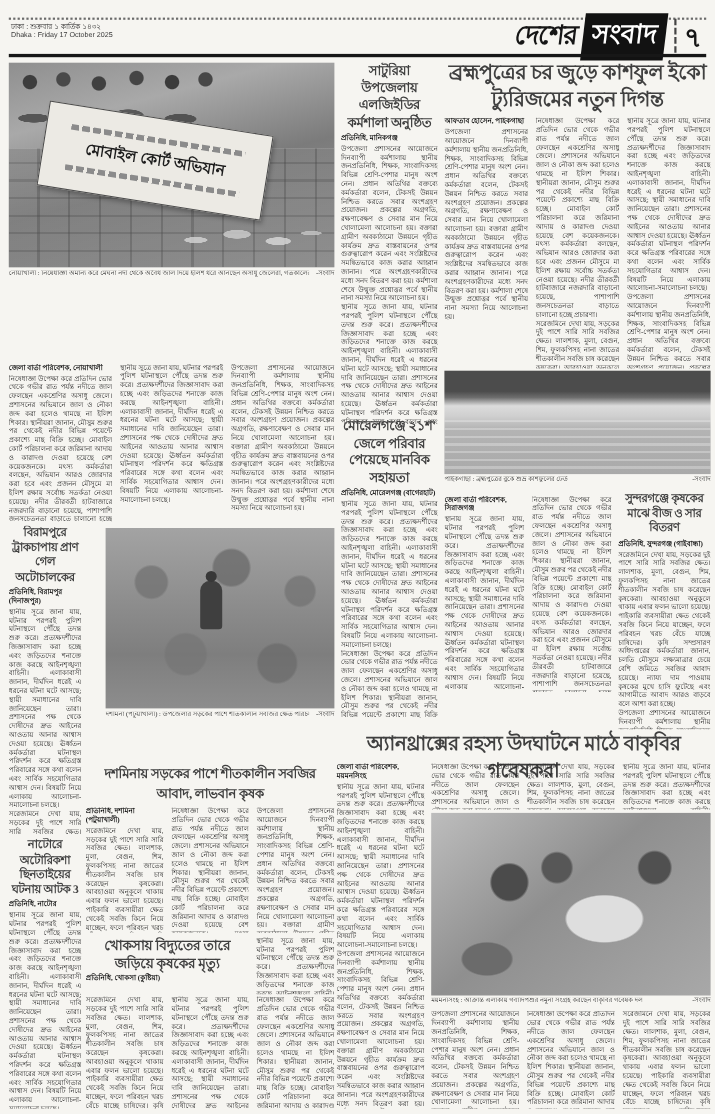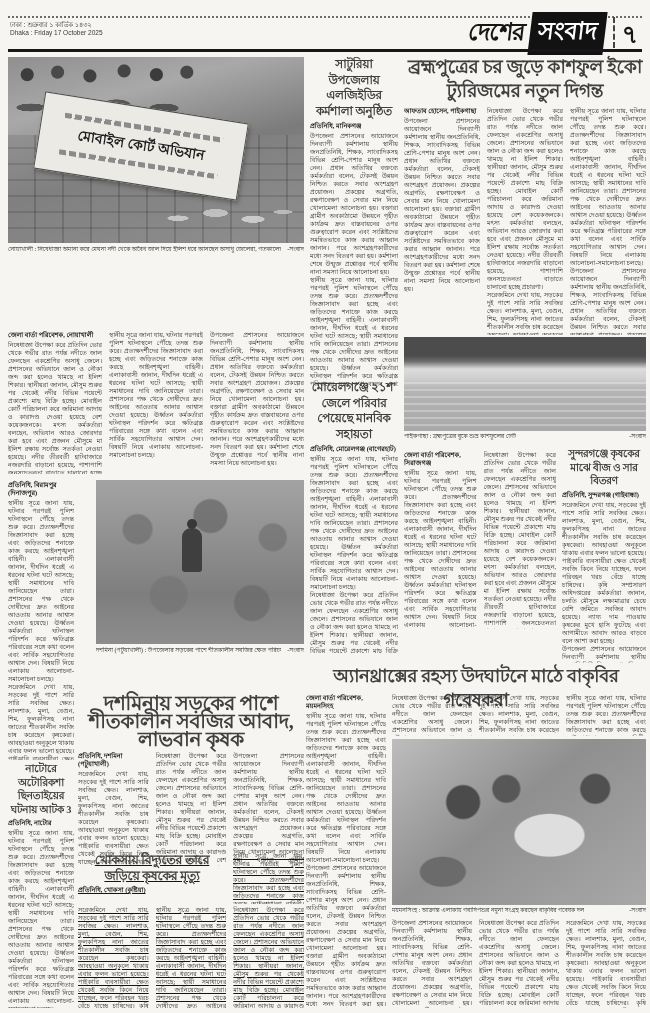--- a/index.html
+++ b/index.html
@@ -84,52 +84,53 @@
   <div class="abs cols" style="left:8px;top:331px;width:296px;height:143px;">
     <div class="col">
       <div class="byline">জেলা বার্তা পরিবেশক, নোয়াখালী</div>
       <div class="bodytxt">নিষেধাজ্ঞা উপেক্ষা করে প্রতিদিন ভোর থেকে গভীর রাত পর্যন্ত নদীতে জাল ফেলছেন একশ্রেণির অসাধু জেলে। প্রশাসনের অভিযানে জাল ও নৌকা জব্দ করা হলেও থামছে না ইলিশ শিকার। স্থানীয়রা জানান, মৌসুম শুরুর পর থেকেই নদীর বিভিন্ন পয়েন্টে প্রকাশ্যে মাছ বিক্রি হচ্ছে। মোবাইল কোর্ট পরিচালনা করে জরিমানা আদায় ও কারাদণ্ড দেওয়া হয়েছে বেশ কয়েকজনকে। মৎস্য কর্মকর্তারা বলছেন, অভিযান আরও জোরদার করা হবে এবং প্রজনন মৌসুমে মা ইলিশ রক্ষায় সর্বোচ্চ সতর্কতা নেওয়া হয়েছে। নদীর তীরবর্তী হাটবাজারে নজরদারি বাড়ানো হয়েছে, পাশাপাশি জনসচেতনতা বাড়াতে চালানো হচ্ছে প্রচারণা।</div>
     </div>
     <div class="col bodytxt">স্থানীয় সূত্রে জানা যায়, ঘটনার পরপরই পুলিশ ঘটনাস্থলে পৌঁছে তদন্ত শুরু করে। প্রত্যক্ষদর্শীদের জিজ্ঞাসাবাদ করা হচ্ছে এবং জড়িতদের শনাক্তে কাজ করছে আইনশৃঙ্খলা বাহিনী। এলাকাবাসী জানান, দীর্ঘদিন ধরেই এ ধরনের ঘটনা ঘটে আসছে; স্থায়ী সমাধানের দাবি জানিয়েছেন তারা। প্রশাসনের পক্ষ থেকে দোষীদের দ্রুত আইনের আওতায় আনার আশ্বাস দেওয়া হয়েছে। ঊর্ধ্বতন কর্মকর্তারা ঘটনাস্থল পরিদর্শন করে ক্ষতিগ্রস্ত পরিবারের সঙ্গে কথা বলেন এবং সার্বিক সহযোগিতার আশ্বাস দেন। বিষয়টি নিয়ে এলাকায় আলোচনা-সমালোচনা চলছে।</div>
     <div class="col bodytxt">উপজেলা প্রশাসনের আয়োজনে দিনব্যাপী কর্মশালায় স্থানীয় জনপ্রতিনিধি, শিক্ষক, সাংবাদিকসহ বিভিন্ন শ্রেণি-পেশার মানুষ অংশ নেন। প্রধান অতিথির বক্তব্যে কর্মকর্তারা বলেন, টেকসই উন্নয়ন নিশ্চিত করতে সবার অংশগ্রহণ প্রয়োজন। প্রকল্পের অগ্রগতি, রক্ষণাবেক্ষণ ও সেবার মান নিয়ে খোলামেলা আলোচনা হয়। বক্তারা গ্রামীণ অবকাঠামো উন্নয়নে গৃহীত কার্যক্রম দ্রুত বাস্তবায়নের ওপর গুরুত্বারোপ করেন এবং সংশ্লিষ্টদের সমন্বিতভাবে কাজ করার আহ্বান জানান। পরে অংশগ্রহণকারীদের মধ্যে সনদ বিতরণ করা হয়। কর্মশালা শেষে উন্মুক্ত প্রশ্নোত্তর পর্বে স্থানীয় নানা সমস্যা নিয়ে আলোচনা হয়।</div>
   </div>
 
   <div class="abs" style="left:8px;top:478px;width:66px;height:282px;overflow:hidden;">
+    <div class="headline" style="font-size:10.5px;line-height:13.5px;">বিরামপুরে ট্রাকচাপায় প্রাণ গেল অটোচালকের</div>
     <div class="byline" style="margin-top:3px;">প্রতিনিধি, বিরামপুর (দিনাজপুর)</div>
     <div class="bodytxt">স্থানীয় সূত্রে জানা যায়, ঘটনার পরপরই পুলিশ ঘটনাস্থলে পৌঁছে তদন্ত শুরু করে। প্রত্যক্ষদর্শীদের জিজ্ঞাসাবাদ করা হচ্ছে এবং জড়িতদের শনাক্তে কাজ করছে আইনশৃঙ্খলা বাহিনী। এলাকাবাসী জানান, দীর্ঘদিন ধরেই এ ধরনের ঘটনা ঘটে আসছে; স্থায়ী সমাধানের দাবি জানিয়েছেন তারা। প্রশাসনের পক্ষ থেকে দোষীদের দ্রুত আইনের আওতায় আনার আশ্বাস দেওয়া হয়েছে। ঊর্ধ্বতন কর্মকর্তারা ঘটনাস্থল পরিদর্শন করে ক্ষতিগ্রস্ত পরিবারের সঙ্গে কথা বলেন এবং সার্বিক সহযোগিতার আশ্বাস দেন। বিষয়টি নিয়ে এলাকায় আলোচনা-সমালোচনা চলছে।</div>
     <div class="bodytxt">সরেজমিনে দেখা যায়, সড়কের দুই পাশে সারি সারি সবজির ক্ষেত। লালশাক, মুলা, বেগুন, শিম, ফুলকপিসহ নানা জাতের শীতকালীন সবজি চাষ করেছেন কৃষকেরা। আবহাওয়া অনুকূলে থাকায় এবার ফলন ভালো হয়েছে। পাইকারি ব্যবসায়ীরা ক্ষেত থেকেই সবজি কিনে নিয়ে যাচ্ছেন, ফলে পরিবহন খরচ বেঁচে যাচ্ছে চাষিদের। কৃষি সম্প্রসারণ অধিদপ্তরের কর্মকর্তারা জানান, চলতি মৌসুমে লক্ষ্যমাত্রার চেয়ে বেশি জমিতে সবজির আবাদ হয়েছে। ন্যায্য দাম পাওয়ায় কৃষকের মুখে হাসি ফুটেছে এবং আগামীতে আবাদ আরও বাড়বে বলে আশা করা হচ্ছে।</div>
   </div>
   <div class="abs" style="left:8px;top:762px;width:66px;height:246px;overflow:hidden;">
     <div class="headline" style="font-size:10.5px;line-height:13.5px;">নাটোরে অটোরিকশা ছিনতাইয়ের ঘটনায় আটক 3</div>
     <div class="byline" style="margin-top:3px;">প্রতিনিধি, নাটোর</div>
     <div class="bodytxt">স্থানীয় সূত্রে জানা যায়, ঘটনার পরপরই পুলিশ ঘটনাস্থলে পৌঁছে তদন্ত শুরু করে। প্রত্যক্ষদর্শীদের জিজ্ঞাসাবাদ করা হচ্ছে এবং জড়িতদের শনাক্তে কাজ করছে আইনশৃঙ্খলা বাহিনী। এলাকাবাসী জানান, দীর্ঘদিন ধরেই এ ধরনের ঘটনা ঘটে আসছে; স্থায়ী সমাধানের দাবি জানিয়েছেন তারা। প্রশাসনের পক্ষ থেকে দোষীদের দ্রুত আইনের আওতায় আনার আশ্বাস দেওয়া হয়েছে। ঊর্ধ্বতন কর্মকর্তারা ঘটনাস্থল পরিদর্শন করে ক্ষতিগ্রস্ত পরিবারের সঙ্গে কথা বলেন এবং সার্বিক সহযোগিতার আশ্বাস দেন। বিষয়টি নিয়ে এলাকায় আলোচনা-সমালোচনা চলছে।</div>
 
   </div>
 
   <div class="photo p2" style="left:96px;top:480px;width:208px;height:164px;">
     <div class="p2-foliage"></div>
     <div class="p2-figure"></div>
   </div>
   <div class="caption" style="left:96px;top:647px;width:208px;">
     <span class="txt">দশমিনা (পটুয়াখালী) : উপজেলার সড়কের পাশে শীতকালীন সবজির ক্ষেত পরিচর্যায় ব্যস্ত এক কৃষক</span>
     <span class="cr">-সংবাদ</span>
   </div>
   <div class="abs" style="left:78px;top:694px;width:226px;">
-    <div class="headline" style="font-size:20px;line-height:18px;">দশমিনায় সড়কের পাশে শীতকালীন সবজির আবাদ, লাভবান কৃষক</div>
+    <div class="headline" style="font-size:12px;line-height:18px;">দশমিনায় সড়কের পাশে শীতকালীন সবজির আবাদ, লাভবান কৃষক</div>
     <div class="cols" style="margin-top:4px;height:114px;">
       <div class="col">
         <div class="byline">প্রতিনিধি, দশমিনা (পটুয়াখালী)</div>
         <div class="bodytxt">সরেজমিনে দেখা যায়, সড়কের দুই পাশে সারি সারি সবজির ক্ষেত। লালশাক, মুলা, বেগুন, শিম, ফুলকপিসহ নানা জাতের শীতকালীন সবজি চাষ করেছেন কৃষকেরা। আবহাওয়া অনুকূলে থাকায় এবার ফলন ভালো হয়েছে। পাইকারি ব্যবসায়ীরা ক্ষেত থেকেই সবজি কিনে নিয়ে যাচ্ছেন, ফলে পরিবহন খরচ বেঁচে যাচ্ছে চাষিদের। কৃষি সম্প্রসারণ অধিদপ্তরের কর্মকর্তারা জানান, চলতি মৌসুমে লক্ষ্যমাত্রার চেয়ে বেশি জমিতে সবজির আবাদ হয়েছে। ন্যায্য দাম পাওয়ায় কৃষকের মুখে হাসি ফুটেছে এবং আগামীতে আবাদ আরও বাড়বে বলে আশা করা হচ্ছে।</div>
       </div>
       <div class="col bodytxt">নিষেধাজ্ঞা উপেক্ষা করে প্রতিদিন ভোর থেকে গভীর রাত পর্যন্ত নদীতে জাল ফেলছেন একশ্রেণির অসাধু জেলে। প্রশাসনের অভিযানে জাল ও নৌকা জব্দ করা হলেও থামছে না ইলিশ শিকার। স্থানীয়রা জানান, মৌসুম শুরুর পর থেকেই নদীর বিভিন্ন পয়েন্টে প্রকাশ্যে মাছ বিক্রি হচ্ছে। মোবাইল কোর্ট পরিচালনা করে জরিমানা আদায় ও কারাদণ্ড দেওয়া হয়েছে বেশ কয়েকজনকে। মৎস্য কর্মকর্তারা বলছেন, অভিযান আরও জোরদার করা হবে এবং প্রজনন মৌসুমে মা ইলিশ রক্ষায় সর্বোচ্চ সতর্কতা নেওয়া হয়েছে। নদীর তীরবর্তী হাটবাজারে নজরদারি বাড়ানো হয়েছে, পাশাপাশি জনসচেতনতা বাড়াতে চালানো হচ্ছে প্রচারণা।</div>
       <div class="col bodytxt">উপজেলা প্রশাসনের আয়োজনে দিনব্যাপী কর্মশালায় স্থানীয় জনপ্রতিনিধি, শিক্ষক, সাংবাদিকসহ বিভিন্ন শ্রেণি-পেশার মানুষ অংশ নেন। প্রধান অতিথির বক্তব্যে কর্মকর্তারা বলেন, টেকসই উন্নয়ন নিশ্চিত করতে সবার অংশগ্রহণ প্রয়োজন। প্রকল্পের অগ্রগতি, রক্ষণাবেক্ষণ ও সেবার মান নিয়ে খোলামেলা আলোচনা হয়। বক্তারা গ্রামীণ অবকাঠামো উন্নয়নে গৃহীত কার্যক্রম দ্রুত বাস্তবায়নের ওপর গুরুত্বারোপ করেন এবং সংশ্লিষ্টদের সমন্বিতভাবে কাজ করার আহ্বান জানান। পরে অংশগ্রহণকারীদের মধ্যে সনদ বিতরণ করা হয়। কর্মশালা শেষে উন্মুক্ত প্রশ্নোত্তর পর্বে স্থানীয় নানা সমস্যা নিয়ে আলোচনা হয়।</div>
     </div>
   </div>
 
-  <div class="abs" style="left:78px;top:852px;width:226px;text-decoration:underline;">
+  <div class="abs" style="left:78px;top:852px;width:226px;">
     <div style="display:flex;gap:7px;height:52px;overflow:hidden;">
       <div style="width:148px;flex:none;">
         <div class="headline" style="font-size:12.5px;line-height:16px;">খোকসায় বিদ্যুতের তারে জড়িয়ে কৃষকের মৃত্যু</div>
         <div class="byline" style="margin-top:2px;">প্রতিনিধি, খোকসা (কুষ্টিয়া)</div>
       </div>
       <div class="col bodytxt">স্থানীয় সূত্রে জানা যায়, ঘটনার পরপরই পুলিশ ঘটনাস্থলে পৌঁছে তদন্ত শুরু করে। প্রত্যক্ষদর্শীদের জিজ্ঞাসাবাদ করা হচ্ছে এবং জড়িতদের শনাক্তে কাজ করছে আইনশৃঙ্খলা বাহিনী। এলাকাবাসী জানান, দীর্ঘদিন ধরেই এ ধরনের ঘটনা ঘটে আসছে; স্থায়ী সমাধানের দাবি জানিয়েছেন তারা। প্রশাসনের পক্ষ থেকে দোষীদের দ্রুত আইনের আওতায় আনার আশ্বাস দেওয়া হয়েছে। ঊর্ধ্বতন কর্মকর্তারা ঘটনাস্থল পরিদর্শন করে ক্ষতিগ্রস্ত পরিবারের সঙ্গে কথা বলেন এবং সার্বিক সহযোগিতার আশ্বাস দেন। বিষয়টি নিয়ে এলাকায় আলোচনা-সমালোচনা চলছে।</div>
     </div>
     <div class="cols" style="margin-top:2px;height:102px;">
       <div class="col bodytxt">সরেজমিনে দেখা যায়, সড়কের দুই পাশে সারি সারি সবজির ক্ষেত। লালশাক, মুলা, বেগুন, শিম, ফুলকপিসহ নানা জাতের শীতকালীন সবজি চাষ করেছেন কৃষকেরা। আবহাওয়া অনুকূলে থাকায় এবার ফলন ভালো হয়েছে। পাইকারি ব্যবসায়ীরা ক্ষেত থেকেই সবজি কিনে নিয়ে যাচ্ছেন, ফলে পরিবহন খরচ বেঁচে যাচ্ছে চাষিদের। কৃষি সম্প্রসারণ অধিদপ্তরের কর্মকর্তারা জানান, চলতি মৌসুমে লক্ষ্যমাত্রার চেয়ে বেশি জমিতে সবজির আবাদ হয়েছে। ন্যায্য দাম পাওয়ায় কৃষকের মুখে হাসি ফুটেছে এবং আগামীতে আবাদ আরও বাড়বে বলে আশা করা হচ্ছে।</div>
       <div class="col bodytxt">স্থানীয় সূত্রে জানা যায়, ঘটনার পরপরই পুলিশ ঘটনাস্থলে পৌঁছে তদন্ত শুরু করে। প্রত্যক্ষদর্শীদের জিজ্ঞাসাবাদ করা হচ্ছে এবং জড়িতদের শনাক্তে কাজ করছে আইনশৃঙ্খলা বাহিনী। এলাকাবাসী জানান, দীর্ঘদিন ধরেই এ ধরনের ঘটনা ঘটে আসছে; স্থায়ী সমাধানের দাবি জানিয়েছেন তারা। প্রশাসনের পক্ষ থেকে দোষীদের দ্রুত আইনের আওতায় আনার আশ্বাস দেওয়া হয়েছে। ঊর্ধ্বতন কর্মকর্তারা ঘটনাস্থল পরিদর্শন করে ক্ষতিগ্রস্ত পরিবারের সঙ্গে কথা বলেন এবং সার্বিক সহযোগিতার আশ্বাস দেন। বিষয়টি নিয়ে এলাকায় আলোচনা-সমালোচনা চলছে।</div>

